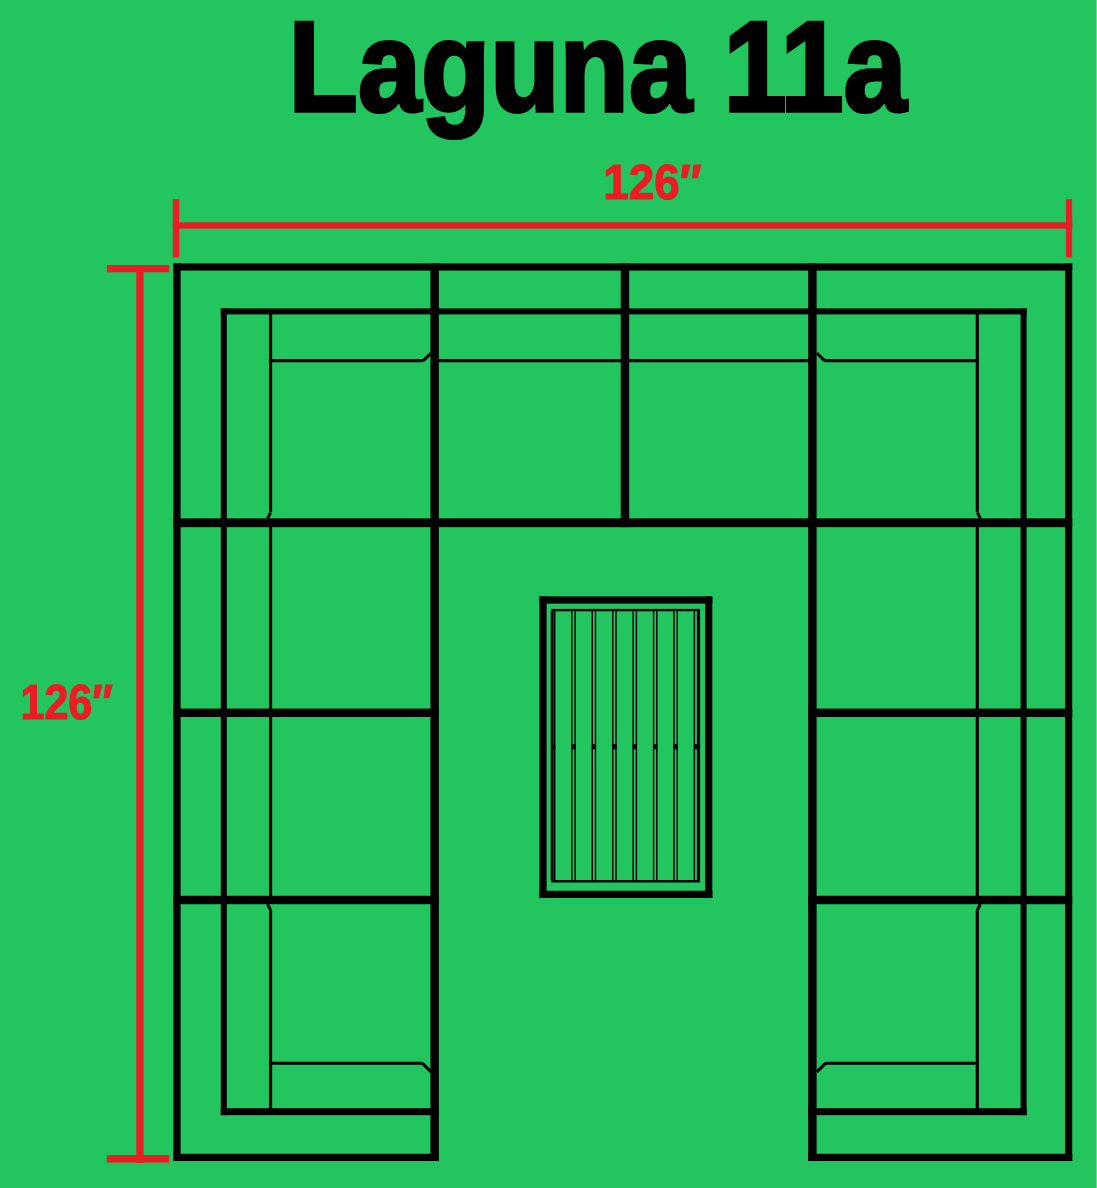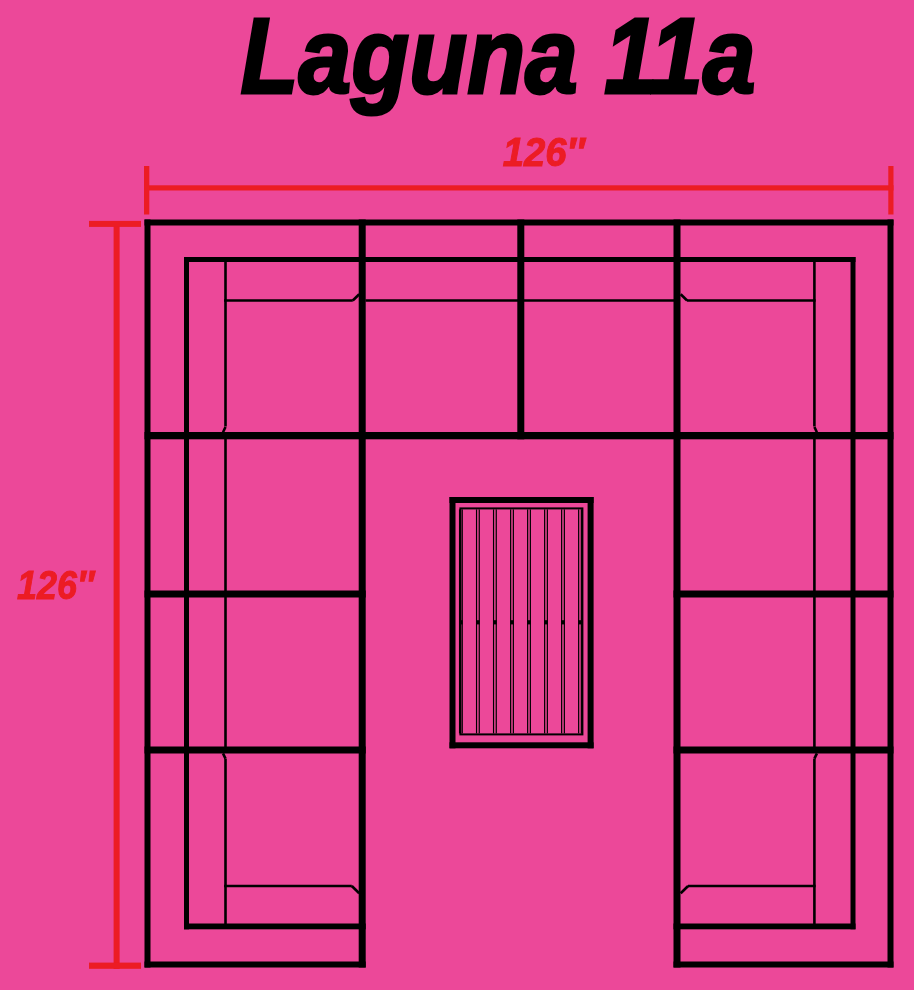--- a/index.html
+++ b/index.html
@@ -1,17 +1,17 @@
 <!DOCTYPE html>
 <html><head>
 <meta charset="utf-8">
 <title>Laguna 11a</title>
 <style>
   html,body{margin:0;padding:0;background:#ffffff;}
-  #page{position:relative;width:914px;height:990px;background:#ec4899;overflow:hidden;font-style:italic;}
+  #page{position:relative;width:914px;height:990px;background:#22c55e;overflow:hidden;}
   svg{display:block;}
   text{font-family:"Liberation Sans", sans-serif;font-weight:bold;}
 </style>
 </head>
 <body>
 <div id="page">
 <svg width="914" height="990" viewBox="0 0 914 990" xmlns="http://www.w3.org/2000/svg">
 
 <text x="498" y="92.7" font-size="107px" fill="#000000" stroke="#000000" stroke-width="3" text-anchor="middle" textLength="515" lengthAdjust="spacingAndGlyphs">Laguna 11a</text>
 

